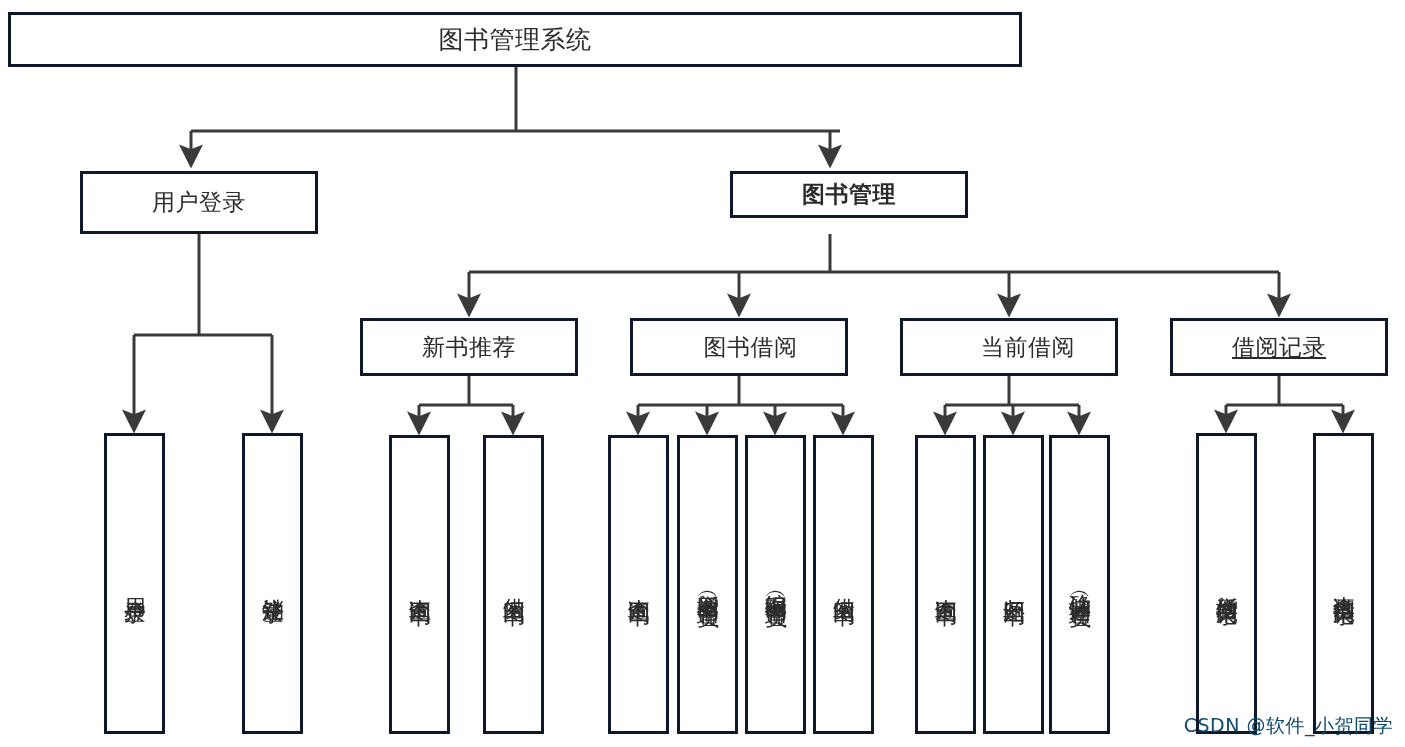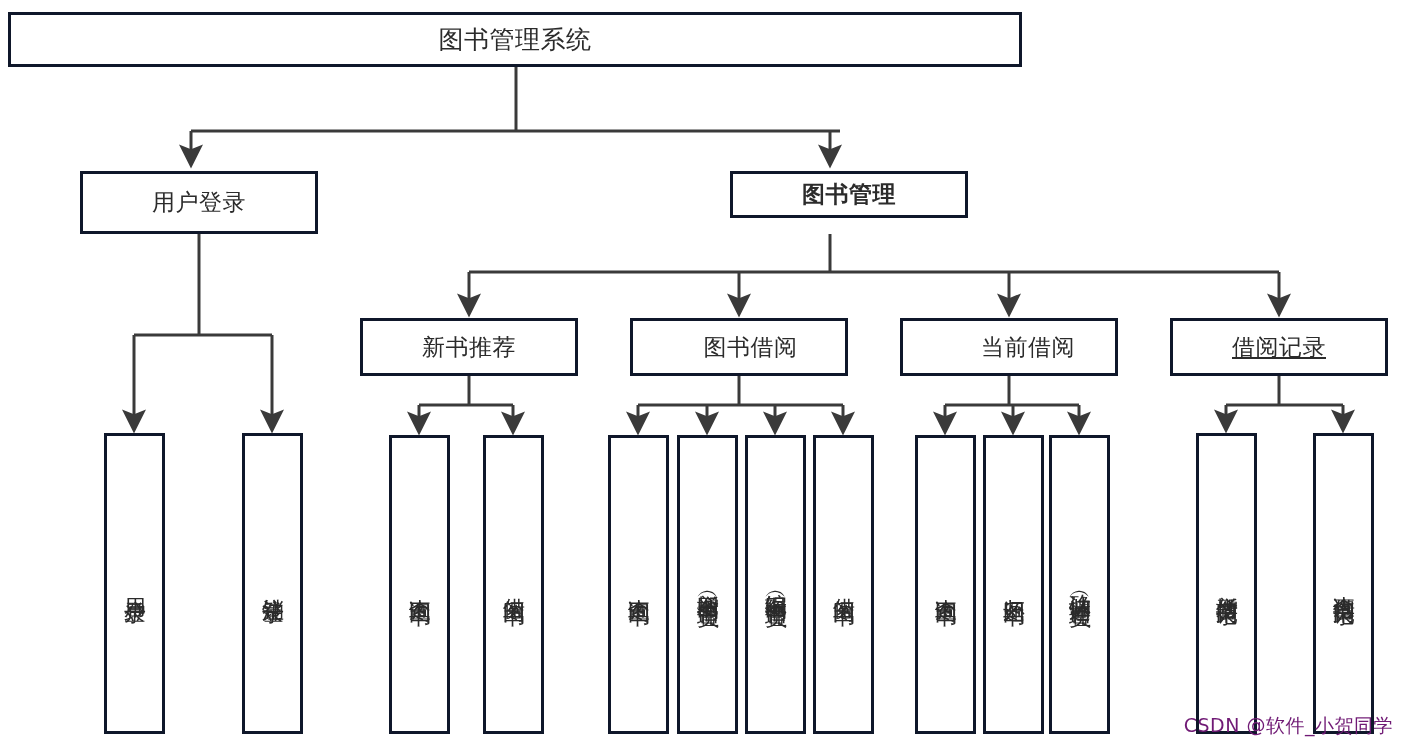--- a/index.html
+++ b/index.html
@@ -59,21 +59,21 @@
     top: 0;
     width: 1405px;
     height: 747px;
     pointer-events: none;
   }
   .watermark {
     position: absolute;
     right: 12px;
     bottom: 8px;
     font-size: 19px;
-    color: #701a75;
+    color: #0c4a6e;
     letter-spacing: 0.5px;
     white-space: nowrap;
     text-align: right;
   }
 </style>
 </head>
 <body>
 
 <div id="canvas">
 

